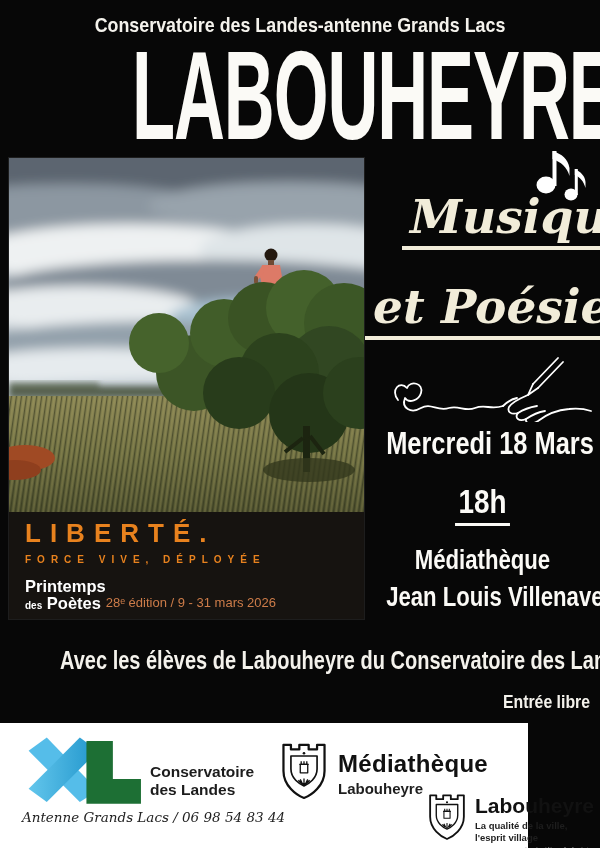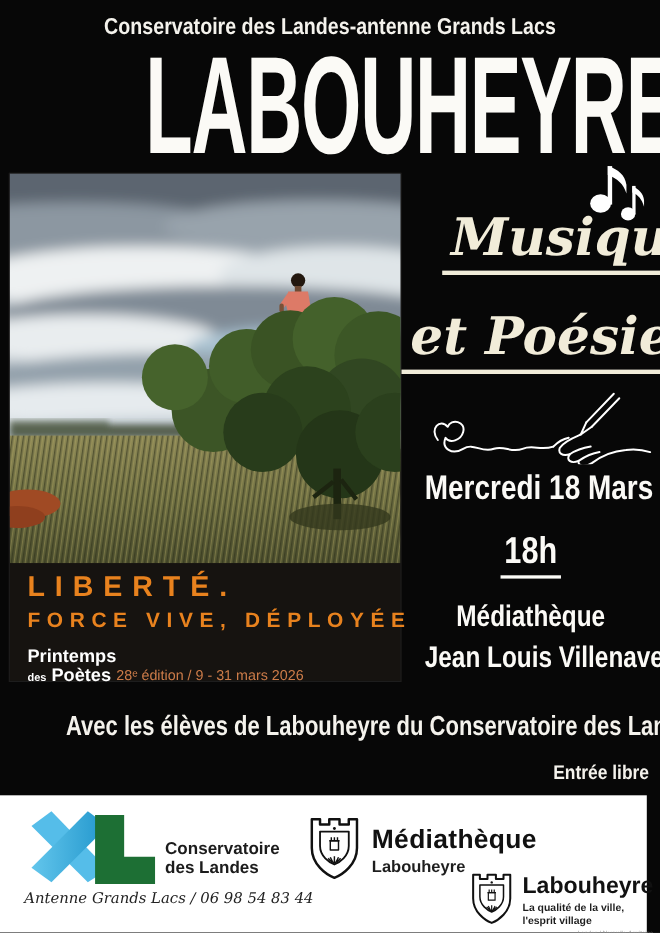--- a/index.html
+++ b/index.html
@@ -26,21 +26,21 @@
     position:absolute; left:8px; top:157px; width:357px; height:463px;
     background:#161310; border:1px solid #1d1d1d;
   }
   .art-photo { position:absolute; left:0; top:0; width:355px; height:354px; display:block; }
   .art-caption { position:absolute; left:0; top:354px; width:298px; height:107px; padding:8px 16px 6px; }
   .headline {
     color:#e8821e; font-weight:700; font-size:26px; letter-spacing:9px;
     line-height:1.05; white-space:nowrap;
   }
   .subheadline {
-    color:#e8821e; font-weight:700; font-size:19px; letter-spacing:6px;
+    color:#e8821e; font-weight:700; font-size:10px; letter-spacing:6px;
     margin-top:7px; white-space:nowrap;
   }
   .brand-row { display:flex; justify-content:flex-start; align-items:flex-end; margin-top:13px; }
   .pp-brand { color:#ffffff; font-weight:700; font-size:16.5px; line-height:1.02; }
   .pp-brand .small { font-size:10px; font-weight:700; }
   .edition { color:#cd7c49; font-size:13px; padding-bottom:2px; white-space:nowrap; }
   
   .notes-icon { position:absolute; left:531px; top:141px; width:58px; height:62px; }
   .script {
     position:absolute; left:365px; width:235px; text-align:center;
@@ -65,21 +65,21 @@
   .participants {
     position:absolute; top:648px; left:0; width:600px; text-align:center;
     color:#f4f2ec; font-weight:700; font-size:25px; line-height:1;
     transform:scaleX(0.8); transform-origin:center; white-space:nowrap;
   }
   .admission {
     position:absolute; top:693px; right:10px; color:#f4f2ec; font-weight:700;
     font-size:18px; line-height:1; transform:scaleX(0.88); transform-origin:right center;
   }
   
-  .footer { position:absolute; left:0; top:723px; width:588px; height:125px; background:#ffffff; }
+  .footer { position:absolute; left:0; top:723px; width:528px; height:125px; background:#ffffff; }
   .xl-logo { position:absolute; left:12px; top:8px; width:134px; height:76px; }
   .cons-name {
     position:absolute; left:150px; top:40px; color:#1c1c1c; font-weight:700;
     font-size:15.5px; line-height:1.15;
   }
   .contact {
     position:absolute; left:22px; top:86px; color:#222222;
     font-family:"DejaVu Serif", serif; font-style:italic; font-size:13.5px;
     white-space:nowrap;
   }

